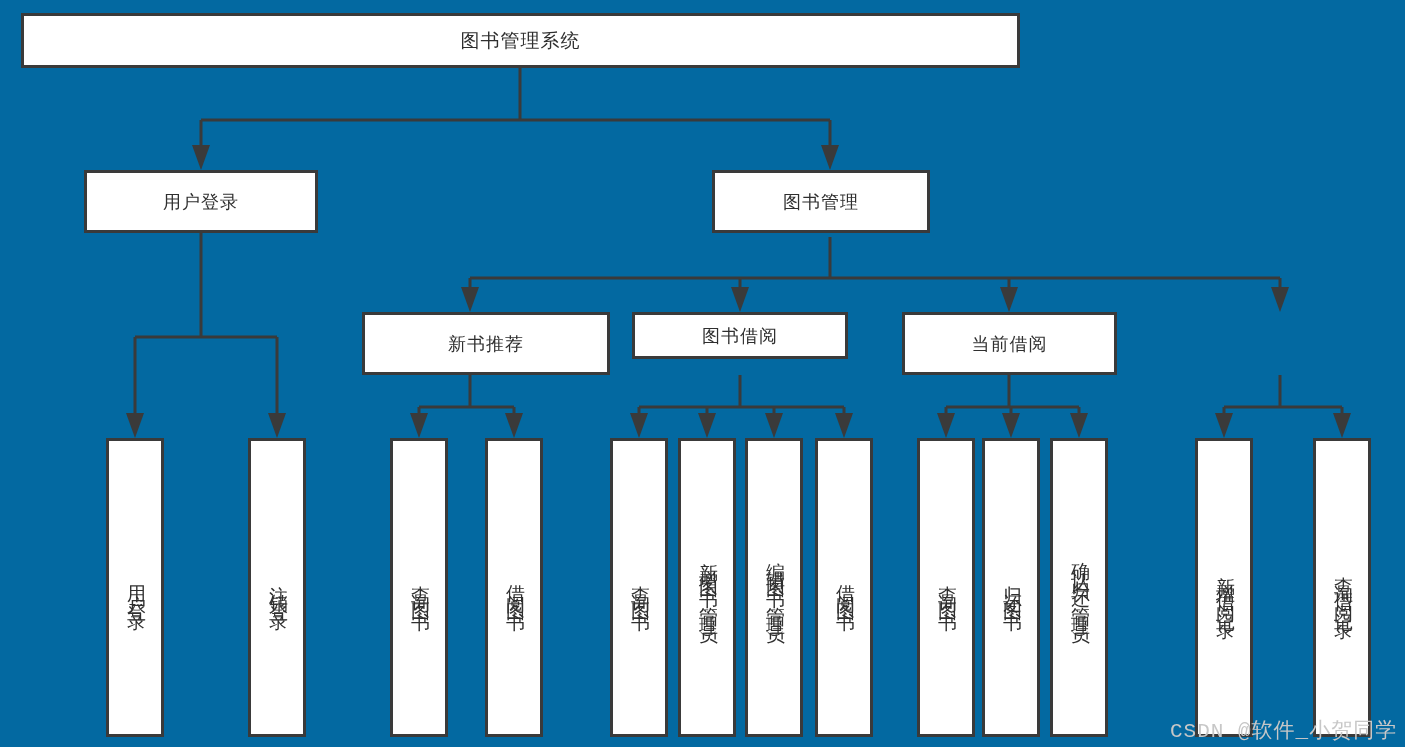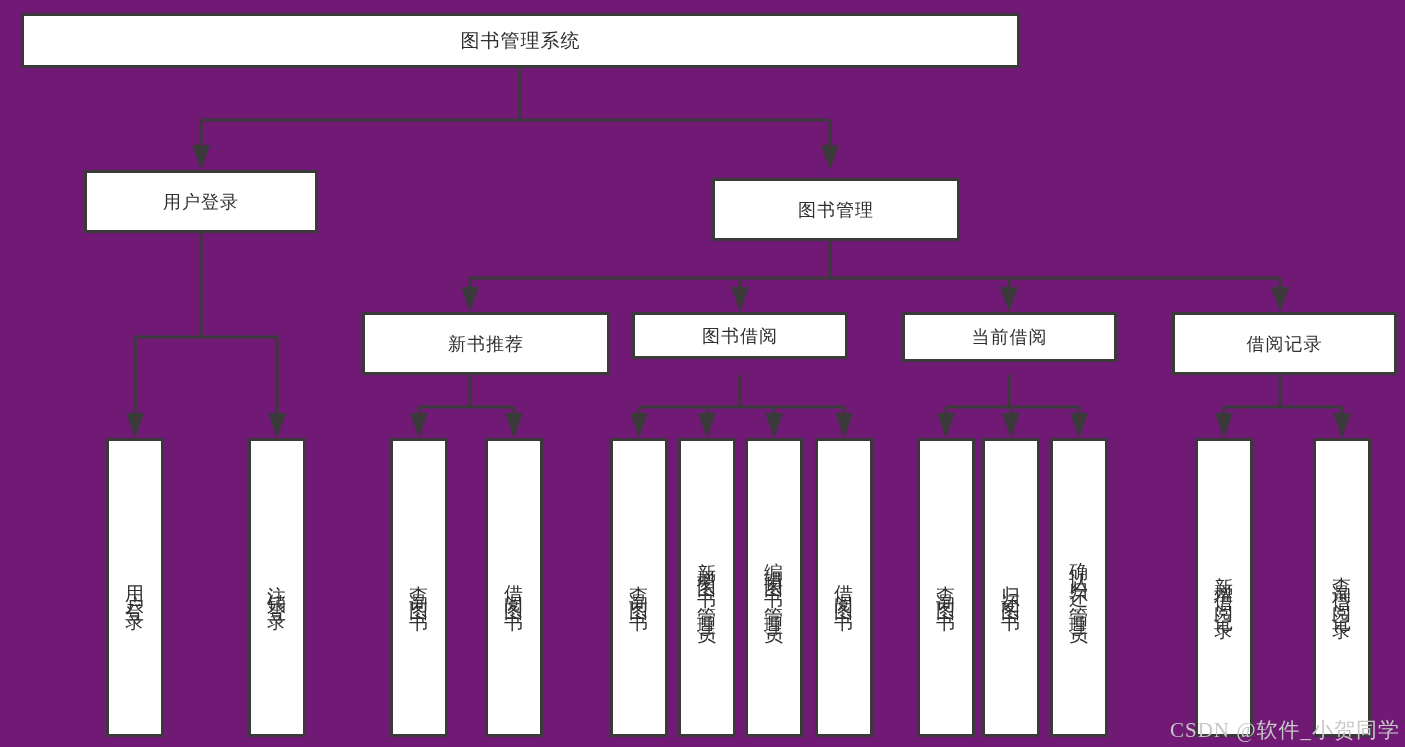--- a/index.html
+++ b/index.html
@@ -1,40 +1,40 @@
 <!DOCTYPE html>
 <html><head>
 <meta charset="utf-8">
 <style>
   html,body { margin:0; padding:0; background:#fff; }
   .stage {
-    position:relative; width:1405px; height:747px; background:#701a75;
-    overflow:hidden; font-family:Liberation Serif, serif;
+    position:relative; width:1405px; height:747px; background:#0369a1;
+    overflow:hidden; font-family:Liberation Mono, monospace;
   }
   .wires { position:absolute; left:0; top:0; width:1405px; height:747px; }
   .box {
     position:absolute; box-sizing:border-box;
     border:3px solid #3a3a3a; background:#ffffff;
     display:flex; align-items:center; justify-content:center;
     color:#2f2f2f; z-index:2;
   }
   .h { font-size:18px; letter-spacing:1px; }
   .v {
     writing-mode:vertical-rl; text-orientation:mixed;
     font-size:19px; letter-spacing:9px; line-height:1;
   }
   
   .b-root   { left:21px;  top:13px;  width:999px; height:55px; font-size:19px; }
   
   .b-login  { left:84px;  top:170px; width:234px; height:63px; }
-  .b-mgmt   { left:712px; top:170px; width:248px; height:63px;margin-top:8px; }
+  .b-mgmt   { left:712px; top:170px; width:218px; height:63px; }
   
   .b-nb     { left:362px;  top:312px; width:248px; height:63px; }
   .b-bb     { left:632px;  top:312px; width:216px; height:47px; }
-  .b-cb     { left:902px;  top:312px; width:215px; height:50px; }
+  .b-cb     { left:902px;  top:312px; width:215px; height:63px; }
   .b-br     { left:1172px; top:312px; width:225px; height:63px; }
   
   .leaf     { top:438px; width:58px; height:299px; }
   .l-ul1 { left:106px; }  .l-ul2 { left:248px; }
   .l-nb1 { left:390px; }  .l-nb2 { left:485px; }
   .l-bb1 { left:610px; }  .l-bb2 { left:678px; } .l-bb3 { left:745px; } .l-bb4 { left:815px; }
   .l-cb1 { left:917px; }  .l-cb2 { left:982px; } .l-cb3 { left:1050px; }
   .l-br1 { left:1195px; } .l-br2 { left:1313px; }
   .watermark {
     position:absolute; left:1170px; top:716px; z-index:6;
@@ -94,21 +94,20 @@
   </svg>
 
   <div class="box h b-root">图书管理系统</div>
 
   <div class="box h b-login">用户登录</div>
   <div class="box h b-mgmt">图书管理</div>
 
   <div class="box h b-nb">新书推荐</div>
   <div class="box h b-bb">图书借阅</div>
   <div class="box h b-cb">当前借阅</div>
-  <div class="box h b-br">借阅记录</div>
 
   <div class="box v leaf l-ul1">用户登录</div>
   <div class="box v leaf l-ul2">注销登录</div>
 
   <div class="box v leaf l-nb1">查询图书</div>
   <div class="box v leaf l-nb2">借阅图书</div>
 
   <div class="box v leaf l-bb1">查询图书</div>
   <div class="box v leaf l-bb2">新增图书（管理员）</div>
   <div class="box v leaf l-bb3">编辑图书（管理员）</div>

